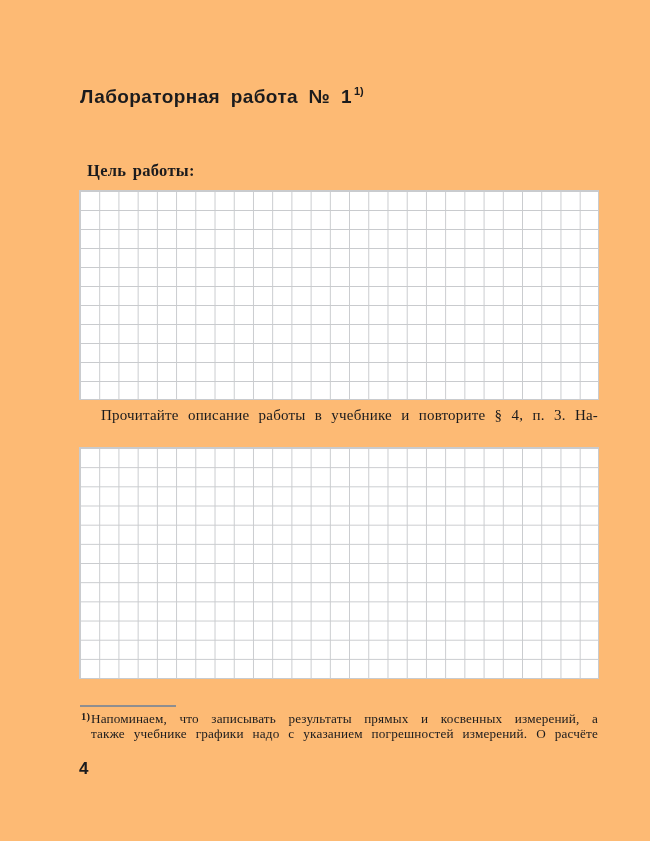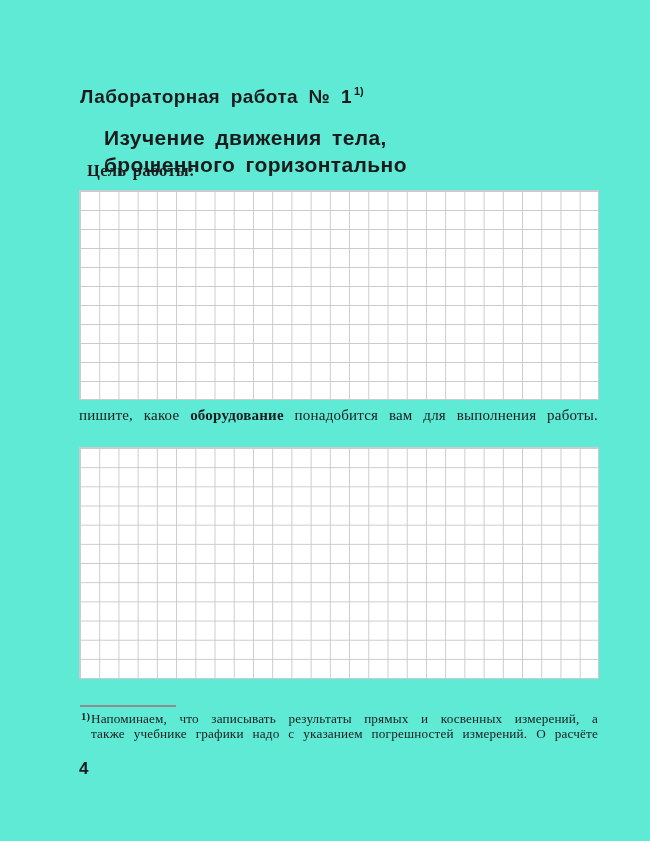--- a/index.html
+++ b/index.html
@@ -5,21 +5,21 @@
   html, body { margin: 0; padding: 0; }
   body {
     width: 650px; height: 841px;
     background: #ffffff;
     font-family: "Liberation Serif", serif;
     color: #1b1b1d;
   }
   .page {
     position: relative;
     width: 650px; height: 841px;
-    background: #5eead4;
+    background: #fdba74;
     overflow: hidden;
   }
   .title {
     position: absolute; left: 80px; top: 72px;
     font-family: "Liberation Sans", sans-serif;
     font-weight: bold; font-size: 19px; line-height: 24px;
     letter-spacing: 0.4px; word-spacing: 5px;
     white-space: nowrap;
   }
   .title .fn-ref {
@@ -84,31 +84,27 @@
     font-weight: bold; font-size: 17px;
   }
 </style>
 </head>
 <body>
 
 <div class="page">
 
   <h1 class="title"><span>Лабораторная работа № 1</span><span class="fn-ref">1)</span></h1>
 
-  <h2 class="subtitle">
-    <span class="sub-line">Изучение движения тела,</span>
-    <span class="sub-line">брошенного горизонтально</span>
-  </h2>
 
   <div class="goal">Цель работы:</div>
 
   <div class="grid grid1"></div>
 
   <div class="instruction">
-    <div class="iline"><span>пишите, какое </span><b>оборудование</b><span> понадобится вам для выполнения работы.</span></div>
+    <div class="iline first">Прочитайте описание работы в учебнике и повторите § 4, п. 3. На-</div>
   </div>
 
   <div class="grid grid2"></div>
 
   <div class="fn-rule"></div>
 
   <div class="footnote">
     <span class="fn-marker">1)</span>
     <div class="fn-text">
       <div class="fline">Напоминаем, что записывать результаты прямых и косвенных измерений, а</div>

